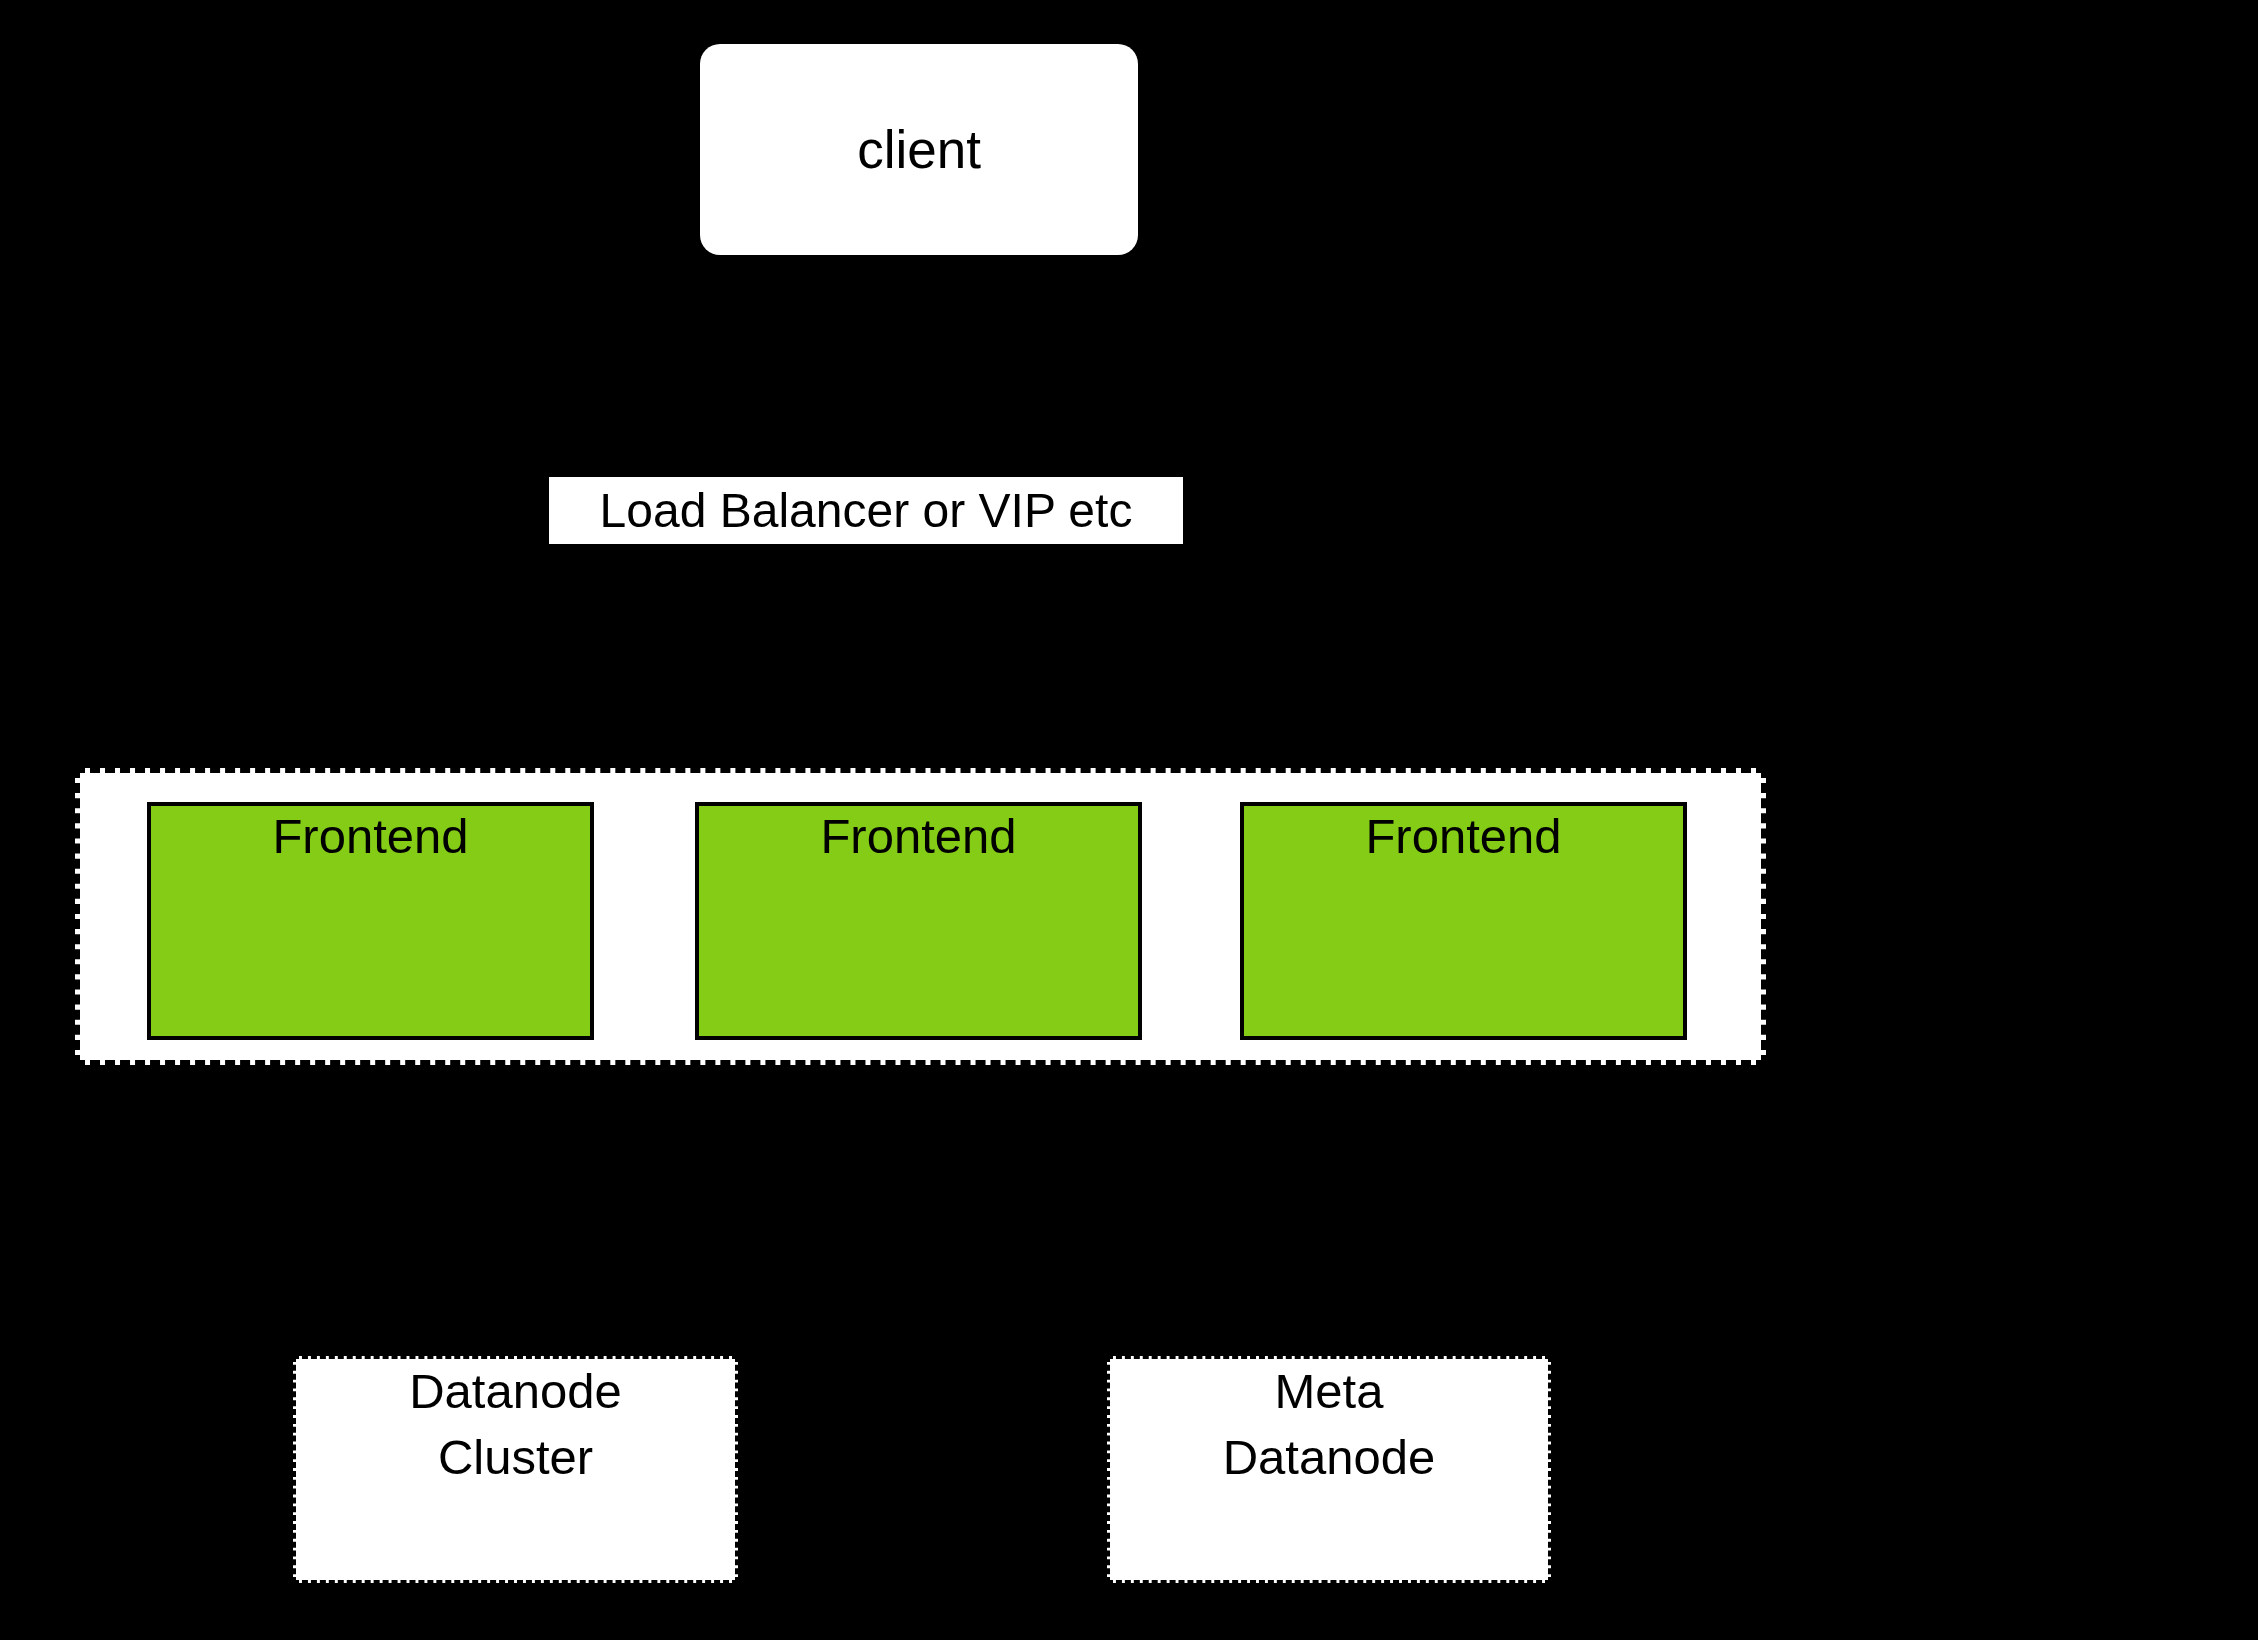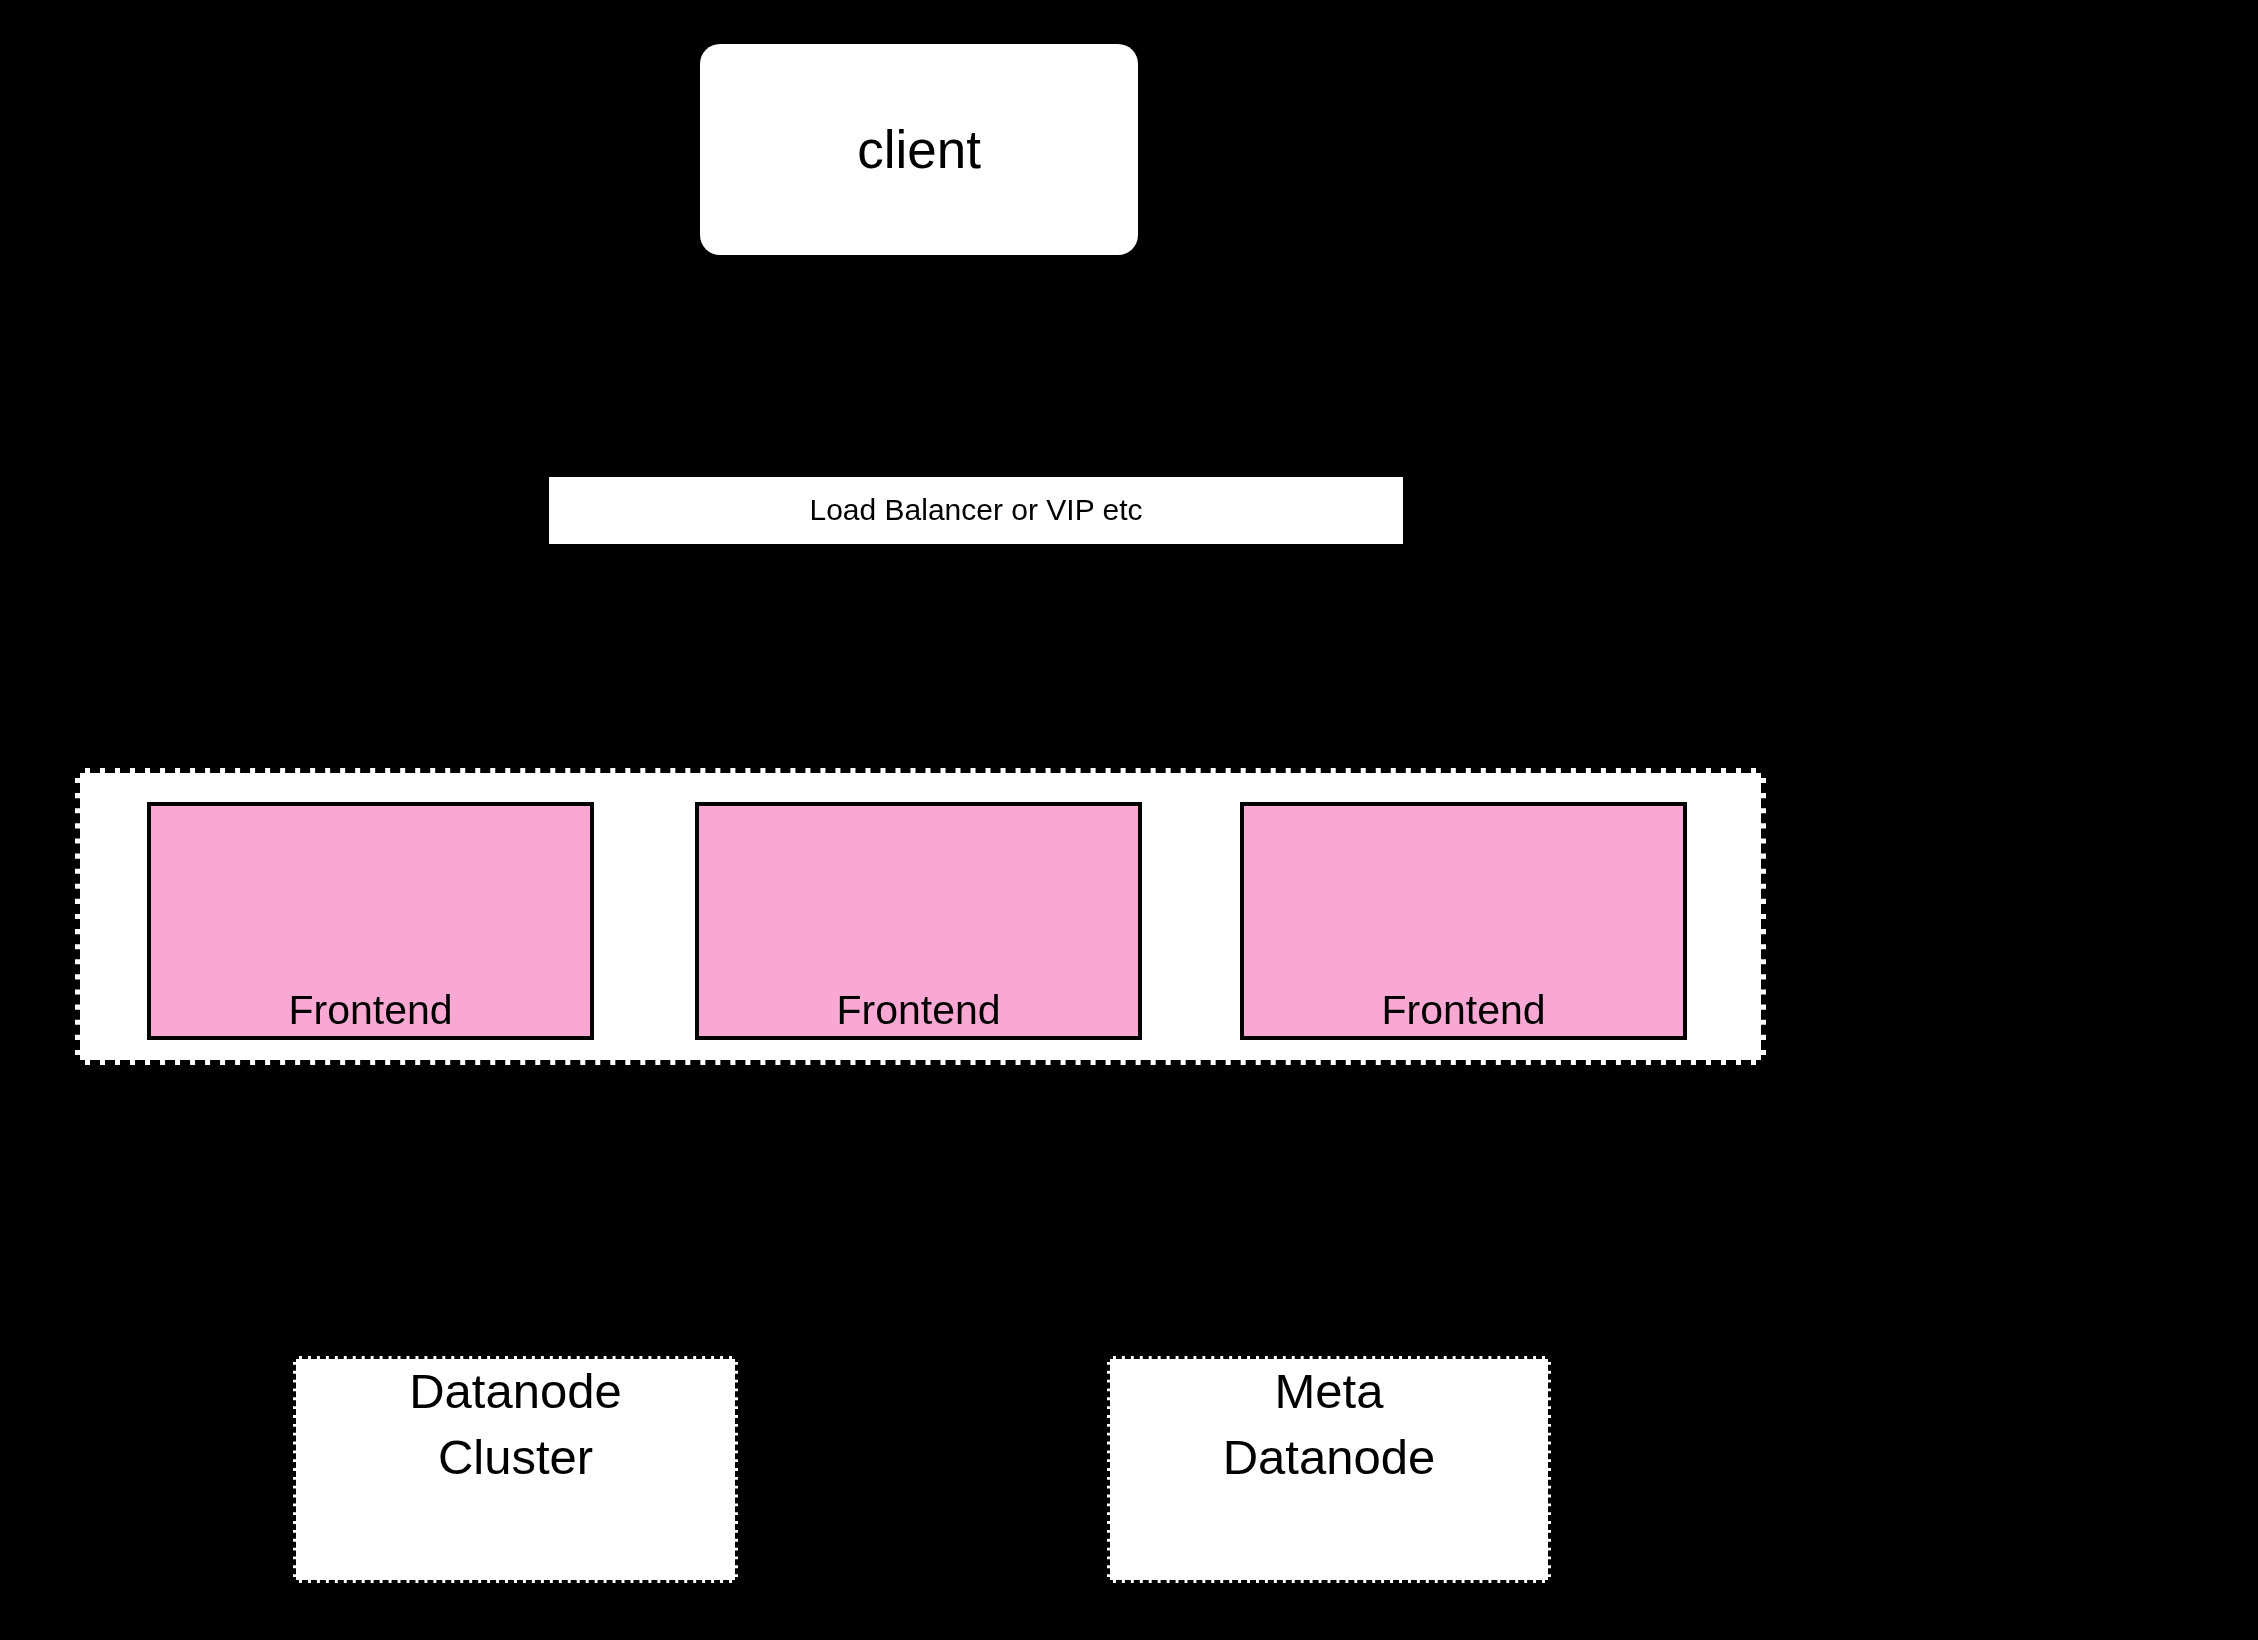--- a/index.html
+++ b/index.html
@@ -45,48 +45,48 @@
     width: 438px;
     height: 211px;
     font-size: 53px;
     border-radius: 20px;
   }
 
   
   #load-balancer-node {
     left: 549px;
     top: 477px;
-    width: 854px;
+    width: 634px;
     height: 67px;
-    font-size: 30px;
+    font-size: 48px;
   }
 
   
   #frontend-group {
     position: absolute;
     box-sizing: border-box;
     left: 75px;
     top: 768px;
     width: 1691px;
     height: 297px;
     background: #ffffff;
     border: 5.5px dashed #000000;
   }
 
   .frontend-node {
     position: absolute;
     box-sizing: border-box;
-    background: #f9a8d4;
+    background: #84cc16;
     color: #000000;
     border: 4.5px solid #000000;
     display: flex;
-    align-items: flex-end;
+    align-items: flex-start;
     justify-content: center;
     text-align: center;
-    font-size: 41px;
+    font-size: 49px;
     line-height: 1.25;
     top: 29px;
     height: 238px;
   }
   #frontend-node-0 { left: 67px;   width: 447px; }
   #frontend-node-1 { left: 615px;  width: 447px; }
   #frontend-node-2 { left: 1160px; width: 447px; }
 
   
   .cluster-node {

